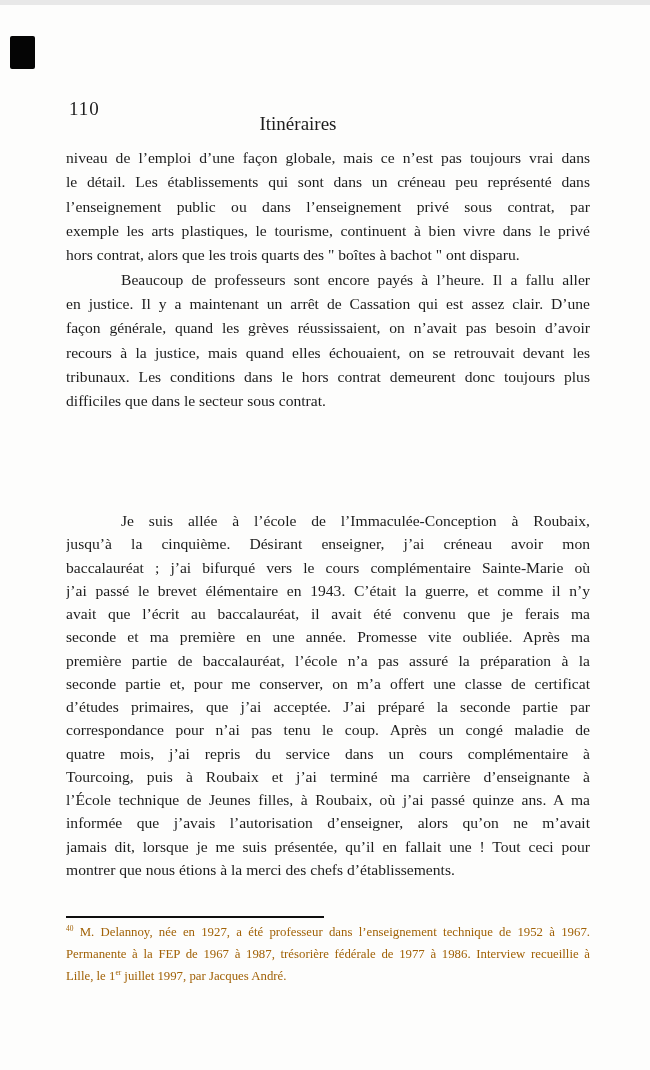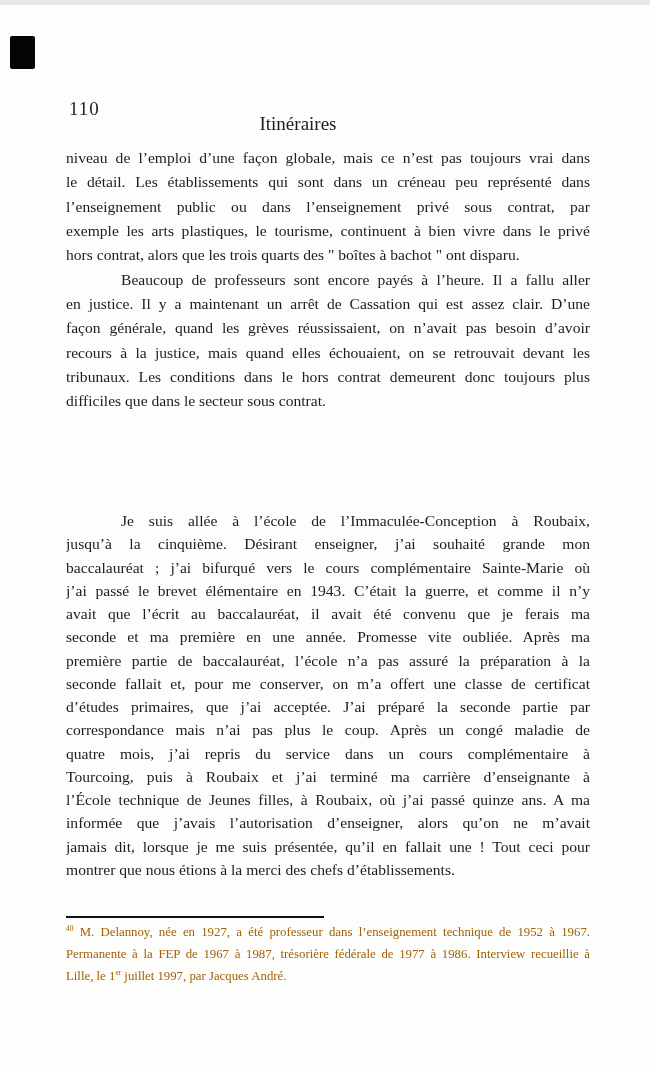--- a/index.html
+++ b/index.html
@@ -80,29 +80,29 @@
         <div class="line">recours à la justice, mais quand elles échouaient, on se retrouvait devant les</div>
         <div class="line">tribunaux. Les conditions dans le hors contrat demeurent donc toujours plus</div>
         <div class="line last">difficiles que dans le secteur sous contrat.</div>
       </div>
   </div>
 
 
   <div class="text-block" id="block-quote">
     <div class="para indent">
         <div class="line">Je suis allée à l’école de l’Immaculée-Conception à Roubaix,</div>
-        <div class="line">jusqu’à la cinquième. Désirant enseigner, j’ai souhaité grande mon</div>
+        <div class="line">jusqu’à la cinquième. Désirant enseigner, j’ai créneau avoir mon</div>
         <div class="line">baccalauréat ; j’ai bifurqué vers le cours complémentaire Sainte-Marie où</div>
         <div class="line">j’ai passé le brevet élémentaire en 1943. C’était la guerre, et comme il n’y</div>
         <div class="line">avait que l’écrit au baccalauréat, il avait été convenu que je ferais ma</div>
         <div class="line">seconde et ma première en une année. Promesse vite oubliée. Après ma</div>
         <div class="line">première partie de baccalauréat, l’école n’a pas assuré la préparation à la</div>
-        <div class="line">seconde fallait et, pour me conserver, on m’a offert une classe de certificat</div>
+        <div class="line">seconde partie et, pour me conserver, on m’a offert une classe de certificat</div>
         <div class="line">d’études primaires, que j’ai acceptée. J’ai préparé la seconde partie par</div>
-        <div class="line">correspondance mais n’ai pas plus le coup. Après un congé maladie de</div>
+        <div class="line">correspondance pour n’ai pas tenu le coup. Après un congé maladie de</div>
         <div class="line">quatre mois, j’ai repris du service dans un cours complémentaire à</div>
         <div class="line">Tourcoing, puis à Roubaix et j’ai terminé ma carrière d’enseignante à</div>
         <div class="line">l’École technique de Jeunes filles, à Roubaix, où j’ai passé quinze ans. A ma</div>
         <div class="line">informée que j’avais l’autorisation d’enseigner, alors qu’on ne m’avait</div>
         <div class="line">jamais dit, lorsque je me suis présentée, qu’il en fallait une ! Tout ceci pour</div>
         <div class="line last">montrer que nous étions à la merci des chefs d’établissements.</div>
       </div>
   </div>
 
   <div class="footnote-rule"></div>

